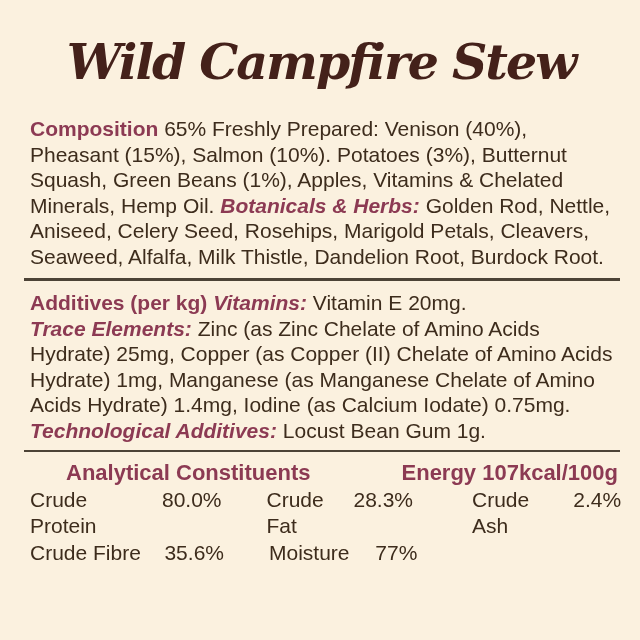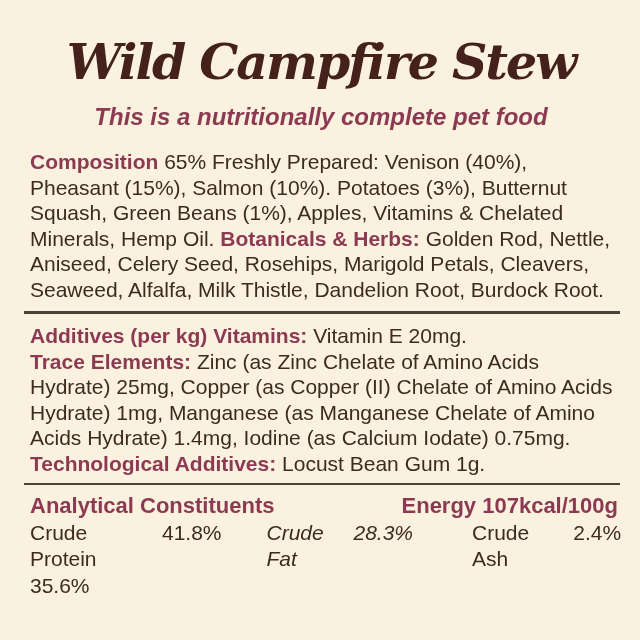--- a/index.html
+++ b/index.html
@@ -41,81 +41,85 @@
     line-height:29px;
     color:var(--accent);
   }
   .para{
     margin:18px 0 0 6px;
     width:588px;
     font-size:21px;
     line-height:25.5px;
   }
   .accent{color:var(--accent);font-weight:bold;}
-  .accent.it{}
+  .accent.it{font-style:italic;}
   hr.rule{
     border:none;
     margin:9px 0 9px 0;
     width:596px;
     background:var(--divider);
     height:3px;
   }
   hr.rule.thin{height:2px;margin:7px 0 8px 0;}
   .analytical{margin-left:6px;width:588px;font-size:21px;line-height:26px;}
   .an-header{display:flex;justify-content:space-between;align-items:baseline;}
-  .an-header .hd{font-size:22px;}
+  .an-header .hd{font-size:22px;margin-left:36px;}
   .an-row{display:flex;margin-top:1px;}
   .an-group{display:flex;justify-content:space-between;}
   .an-g1{width:200px;gap:22px;}
-  .an-g2{width:153px;margin-left:45px;font-style:italic;}
+  .an-g2{width:153px;margin-left:45px;}
   .an-g3{width:146px;margin-left:59px;gap:44px;}
 </style>
 </head>
 <body>
 
 <div class="label">
 
   <h1 class="title">Wild Campfire Stew</h1>
 
   <div class="subtitle">
-    <div>This is a nutritionally complete pet food</div>
   </div>
 
   <p class="para"><span class="accent">Composition</span> <span>65% Freshly Prepared: Venison (40%), Pheasant (15%), Salmon (10%). Potatoes (3%), Butternut Squash, Green Beans (1%), Apples, Vitamins &amp; Chelated Minerals, Hemp Oil.</span> <span class="accent it">Botanicals &amp; Herbs:</span> <span>Golden Rod, Nettle, Aniseed, Celery Seed, Rosehips, Marigold Petals, Cleavers, Seaweed, Alfalfa, Milk Thistle, Dandelion Root, Burdock Root.</span></p>
 
   <hr class="rule">
 
   <p class="para" style="margin-top:0"><span class="accent">Additives (per kg)</span> <span class="accent it">Vitamins:</span> <span>Vitamin E 20mg.</span><br><span class="accent it">Trace Elements:</span> <span>Zinc (as Zinc Chelate of Amino Acids Hydrate) 25mg, Copper (as Copper (II) Chelate of Amino Acids Hydrate) 1mg, Manganese (as Manganese Chelate of Amino Acids Hydrate) 1.4mg, Iodine (as Calcium Iodate) 0.75mg.</span><br><span class="accent it">Technological Additives:</span> <span>Locust Bean Gum 1g.</span></p>
 
   <hr class="rule thin">
 
   <div class="analytical">
     <div class="an-header">
       <span class="accent hd">Analytical Constituents</span>
       <span class="accent hd">Energy 107kcal/100g</span>
     </div>
 
     <div class="an-row">
       <div class="an-group an-g1">
         <span>Crude Protein</span>
-        <span>41.8%</span>
+        <span>80.0%</span>
       </div>
       <div class="an-group an-g2">
         <span>Crude Fat</span>
         <span>28.3%</span>
       </div>
       <div class="an-group an-g3">
         <span>Crude Ash</span>
         <span>2.4%</span>
       </div>
     </div>
 
     <div class="an-row">
       <div class="an-group an-g1">
+        <span>Crude Fibre</span>
         <span>35.6%</span>
+      </div>
+      <div class="an-group an-g2">
+        <span>Moisture</span>
+        <span>77%</span>
       </div>
       <div class="an-group an-g3">
         <span></span>
         <span></span>
       </div>
     </div>
   </div>
 
 </div>
 

